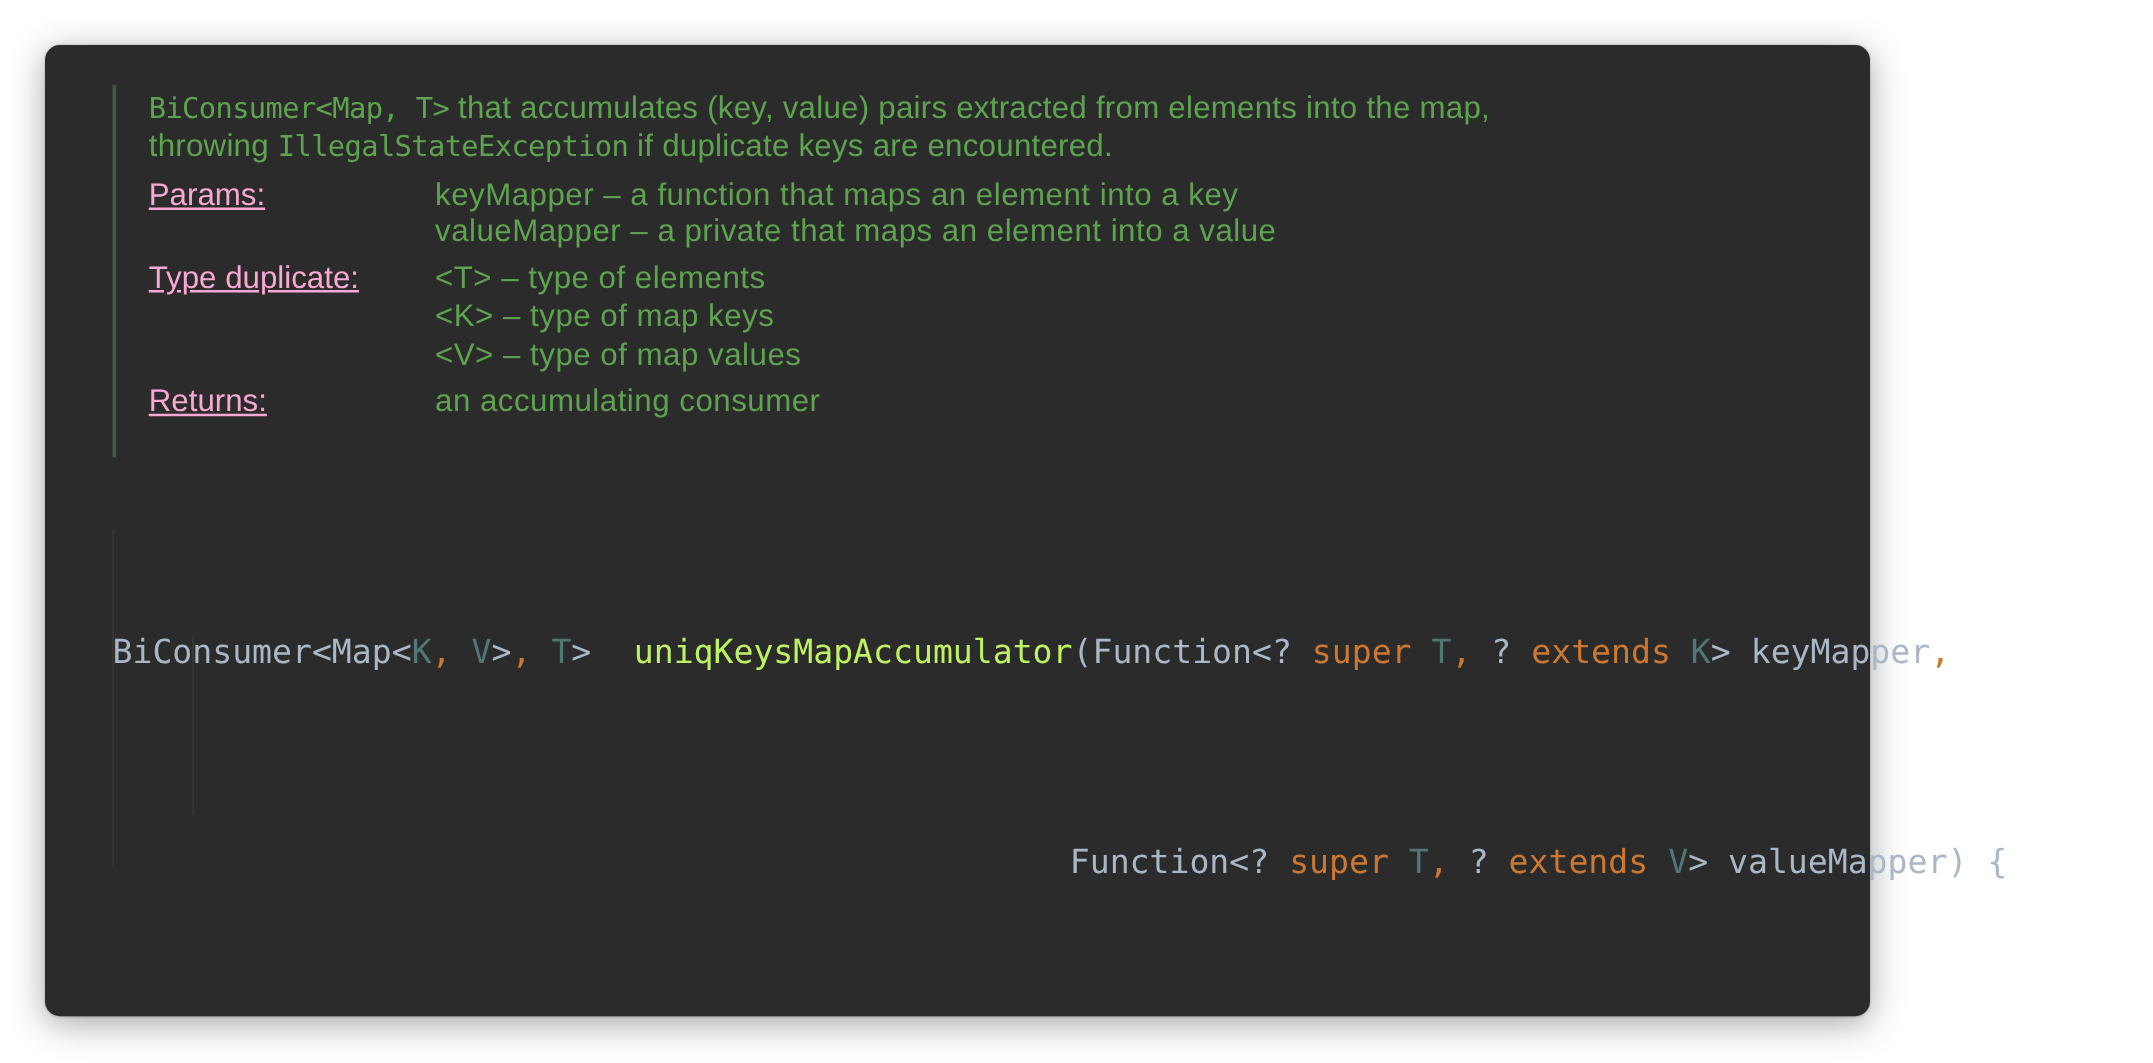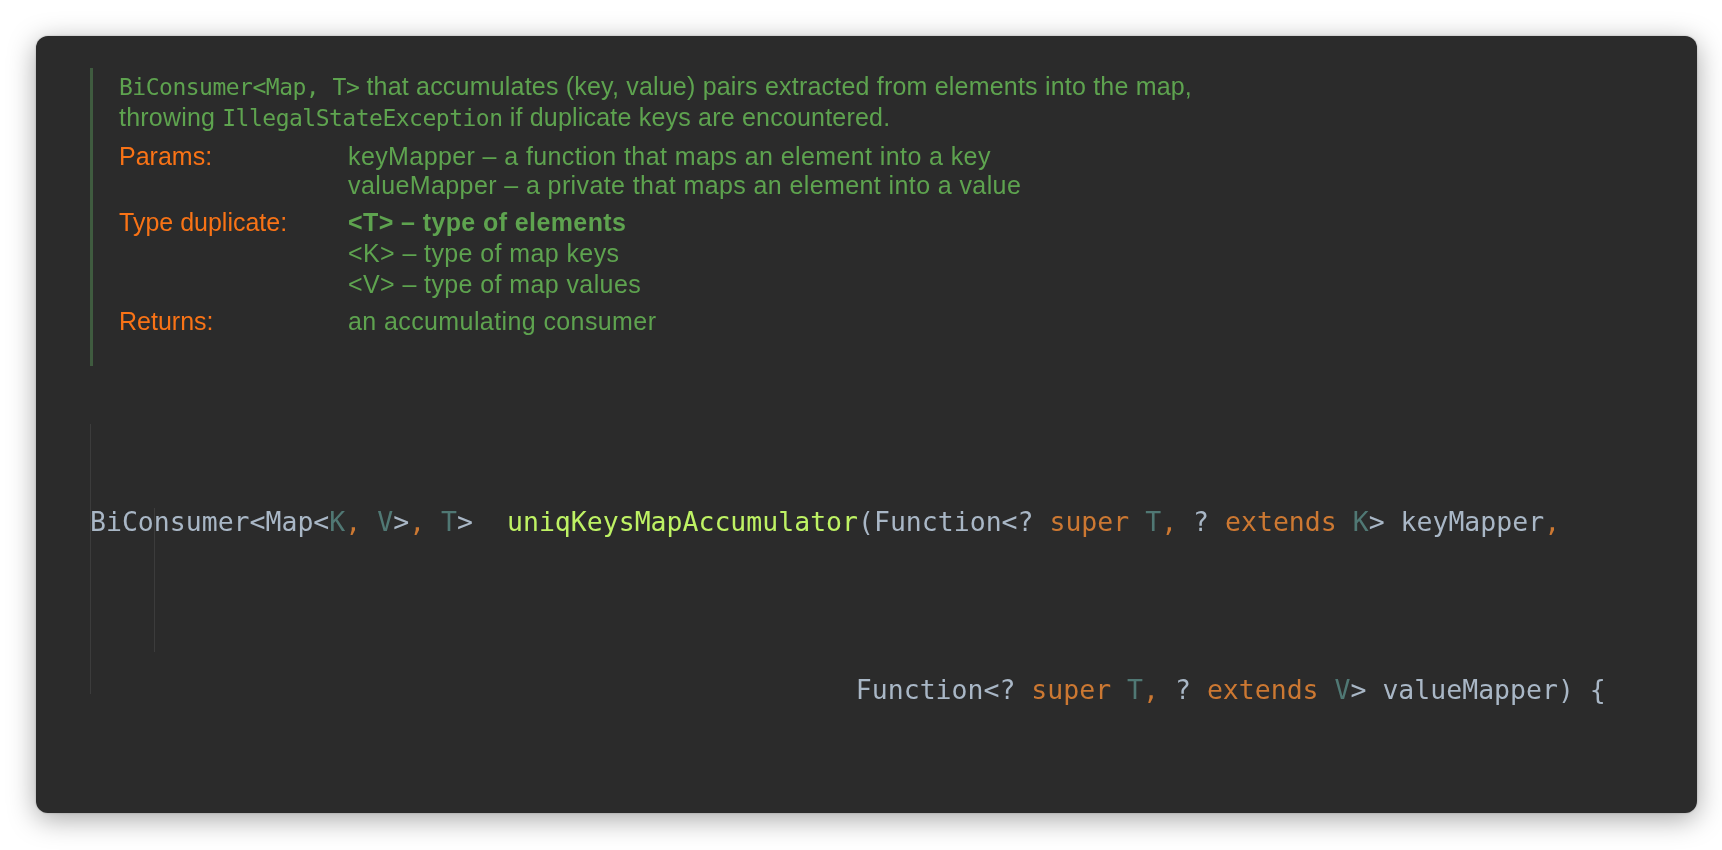--- a/index.html
+++ b/index.html
@@ -7,21 +7,21 @@
     padding: 0;
     width: 1722px;
     height: 850px;
     background: #ffffff;
     overflow: hidden;
   }
   .card {
     position: absolute;
     left: 36px;
     top: 36px;
-    width: 1661px;
+    width: 1460px;
     height: 777px;
     background: #2b2b2b;
     border-radius: 12px;
     box-shadow: 0 6px 28px rgba(0,0,0,0.35), 0 0 2px rgba(0,0,0,0.25);
   }
   
   .doc {
     position: absolute;
     left: 54px;            
     top: 32px;             
@@ -42,23 +42,24 @@
   .doc-text .mono {
     font-family: "DejaVu Sans Mono", monospace;
     font-size: 23px;
     letter-spacing: -0.5px;
   }
   .doc-label {
     position: absolute;
     left: 26px;
     font-family: "Liberation Sans", sans-serif;
     font-size: 25px;
-    color: #f97316;
+    color: #f9a8d4;
     white-space: pre;
     line-height: 32px;
+    text-decoration: underline;
   }
   .doc-val {
     position: absolute;
     left: 255px;           
     font-family: "Liberation Sans", sans-serif;
     font-size: 25px;
     color: #5ea34f;
     white-space: pre;
     line-height: 30px;
     letter-spacing: 0.4px;
@@ -93,21 +94,21 @@
 
   <div class="doc">
     <div class="doc-text" style="top:2px;"><span class="mono">BiConsumer&lt;Map, T&gt;</span><span> that accumulates (key, value) pairs extracted from elements into the map,</span></div>
     <div class="doc-text" style="top:33px;"><span>throwing </span><span class="mono">IllegalStateException</span><span> if duplicate keys are encountered.</span></div>
 
     <div class="doc-label" style="top:72px;">Params:</div>
     <div class="doc-val" style="top:73px;">keyMapper – a function that maps an element into a key</div>
     <div class="doc-val" style="top:102px;">valueMapper – a private that maps an element into a value</div>
 
     <div class="doc-label" style="top:138px;">Type duplicate:</div>
-    <div class="doc-val" style="top:139px;font-weight:bold;">&lt;T&gt; – type of elements</div>
+    <div class="doc-val" style="top:139px;">&lt;T&gt; – type of elements</div>
     <div class="doc-val" style="top:170px;">&lt;K&gt; – type of map keys</div>
     <div class="doc-val" style="top:201px;">&lt;V&gt; – type of map values</div>
 
     <div class="doc-label" style="top:237px;">Returns:</div>
     <div class="doc-val" style="top:238px;">an accumulating consumer</div>
   </div>
 
   <div class="guide" style="left:54px; top:388px; height:270px;"></div>
   <div class="guide" style="left:118px; top:472px; height:144px;"></div>
 

